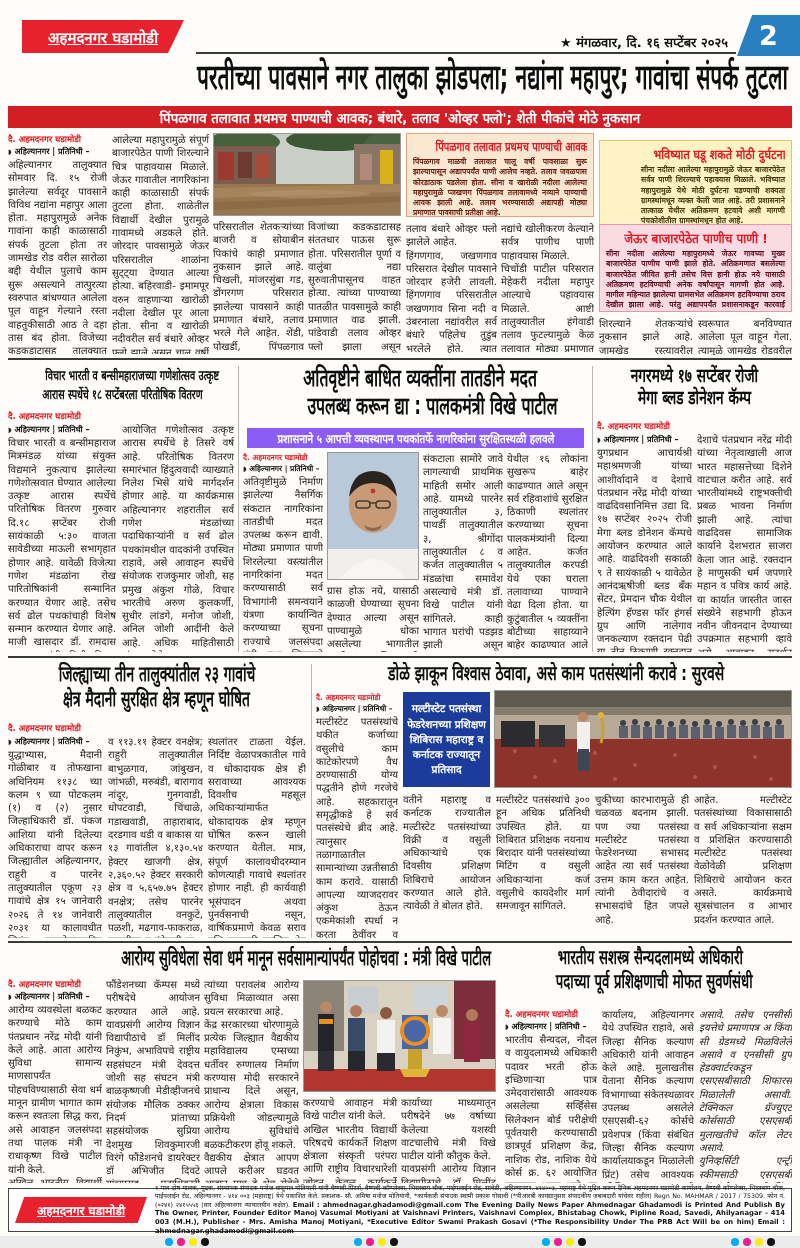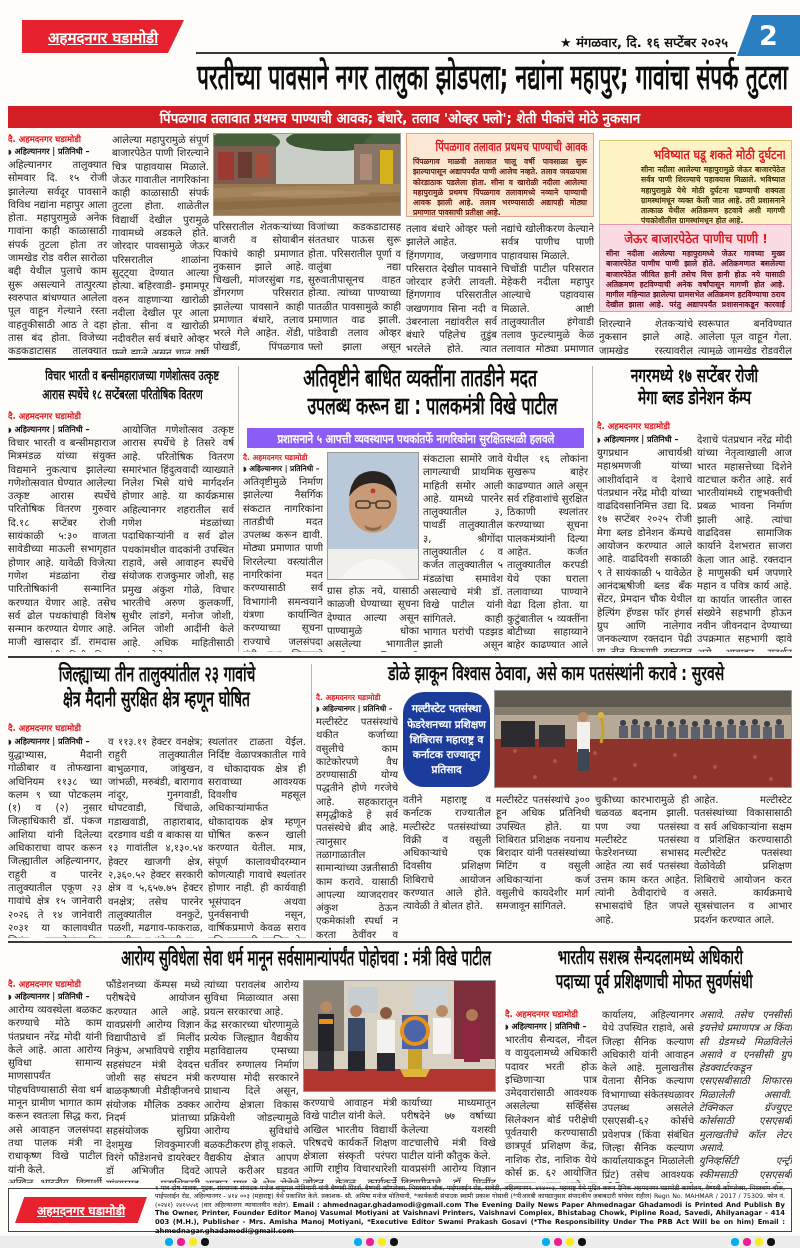--- a/index.html
+++ b/index.html
@@ -86,21 +86,21 @@
       <path d="M0 68 L186 62 L186 68 L0 76 Z" fill="#84663f" opacity=".6"></path>
       <ellipse cx="96" cy="60" rx="60" ry="4" fill="#b59871" opacity=".5"></ellipse>
     </svg>
   </div>
   <div class="abs body-txt" style="left:213px;top:220px;width:91px;height:134px;">परिसरातील शेतकऱ्यांच्या बाजरी व सोयाबीन पिकांचे काही प्रमाणात नुकसान झाले आहे. चिखली, मांजरसुंबा गड, डोंगरगण परिसरात झालेल्या पावसाने काही प्रमाणात बंधारे, तलाव भरले गेले आहेत. शेंडी, पोखर्डी, पिंपळगाव माळवी परिसरात देखील चांगल्या प्रमाणात पावसाने हजेरी लावली.
 सारोळा कासार, अकोळनेर, रुईछत्तीसी, वाळकी, भोरवाडी, चास, अकोळनेर, खडकी परिसरात</div>
   <div class="abs body-txt" style="left:308px;top:220px;width:93px;height:134px;">विजांच्या कडकडाटासह संततधार पाऊस सुरू होता. परिसरातील पूर्णा व वालुंबा नद्या सुरुवातीपासूनच वाहत होत्या. त्यांच्या पाण्याच्या पातळीत पावसामुळे काही प्रमाणात वाढ झाली. पांडेवाडी तलाव ओव्हर फ्लो झाला असून रुईछत्तीसी परिसरातील शुद्धा नदीच्या पाण्याच्या पातळीत देखील वाढ झाली होती. गुणवडी तलाव याआधीच झालेल्या पावसात ओव्हर फ्लो झालेला होता. परिसरातील</div>
 
   <div class="abs box peach" style="left:406px;top:133px;width:188px;height:84px;">
     <div class="bt"><span class="fit" style="transform:scaleX(.78);font-size:12.5px;">पिंपळगाव तलावात प्रथमच पाण्याची आवक !</span></div>
-    <div class="bb">पिंपळगाव माळवी तलावात चालू वर्षी पावसाळा सुरू झाल्यापासून अद्यापपर्यंत पाणी आलेच नव्हते. तलाव जवळपास कोरडाठाक पडलेला होता. सीना व खारोळी नदीला आलेल्या महापुरामुळे प्रथमच पिंपळगाव तलावामध्ये नव्याने पाण्याची आवक झाली आहे. तलाव भरण्यासाठी अद्यापही मोठ्या प्रमाणात पावसाची प्रतीक्षा आहे.</div>
+    <div class="bb">पिंपळगाव माळवी तलावात चालू वर्षी पावसाळा सुरू झाल्यापासून अद्यापपर्यंत पाणी आलेच नव्हते. तलाव जवळपास कोरडाठाक पडलेला होता. सीना व खारोळी नदीला आलेल्या महापुरामुळे प्जखणग पिंपळगाव तलावामध्ये नव्याने पाण्याची आवक झाली आहे. तलाव भरण्यासाठी अद्यापही मोठ्या प्रमाणात पावसाची प्रतीक्षा आहे.</div>
   </div>
   <div class="abs body-txt" style="left:406px;top:222px;width:91px;height:132px;">तलाव बंधारे ओव्हर फ्लो झालेले आहेत.
 हिंगणगाव, जखणगाव परिसरात देखील पावसाने जोरदार हजेरी लावली. हिंगणगाव परिसरातील जखणगाव सिना नदी व उंबरनाला नद्यांवरील सर्व बंधारे पहिलेच तुडुंब भरलेले होते. त्यात आजच्या पावसाने पाणी पातळीत वाढ झाली. हिंगणगाव परिसरात दोन्ही नद्यांवर सुमारे ११ किलोमीटर लांब बंधाऱ्यांची साखळी तयार करण्यात आलेली आहे. मोठ्या प्रमाणात</div>
   <div class="abs body-txt" style="left:501px;top:222px;width:93px;height:132px;">नद्यांचे खोलीकरण केल्याने सर्वत्र पाणीच पाणी पाहावयास मिळाले.
 चिचोंडी पाटील परिसरात मेहेकरी नदीला महापुर आल्याचे पहावयास मिळाले. आष्टी तालुक्यातील हंगेवाडी तलाव फुटल्यामुळे केळ तलावात मोठ्या प्रमाणात पाण्याची आवक झाली. केळ तलाव ओव्हर फ्लो झाला आहे. भातोडी तलाव देखील ओव्हर फ्लो झाला आहे. मेहेकरी नदीला आलेल्या महापुरामुळे नदी परिसरातील शेतामध्ये पाणी</div>
 
   <div class="abs box yellow" style="left:599px;top:140px;width:193px;height:86px;padding-left:41px;">
     <div class="bt"><span class="fit" style="transform:scaleX(.85);font-size:13px;">भविष्यात घडू शकते मोठी दुर्घटना !</span></div>
     <div class="bb">सीना नदीला आलेल्या महापुरामुळे जेऊर बाजारपेठेत सर्वत्र पाणी शिरल्याचे पहावयास मिळाले. भविष्यात महापुरामुळे येथे मोठी दुर्घटना घडण्याची शक्यता ग्रामस्थांमधून व्यक्त केली जात आहे. तरी प्रशासनाने तात्काळ येथील अतिक्रमण हटवावे अशी मागणी पंचक्रोशीतील ग्रामस्थांमधून होत आहे.</div>
   </div>
@@ -194,21 +194,21 @@
 
   <div class="abs ctr" style="left:316px;top:662px;width:476px;height:26px;">
     <span class="fit hl" style="font-size:20px;transform:scaleX(.70);">डोळे झाकून विश्वास ठेवावा, असे काम पतसंस्थांनी करावे : सुरवसे</span>
   </div>
   <div class="abs" style="left:316px;top:692px;width:82px;height:246px;overflow:hidden;">
     <div class="dateline" style="font-size:7.5px;">दै. अहमदनगर घडामोडी</div>
     <div class="byline" style="font-size:7.5px;"><span class="blt">◗</span> <span>अहिल्यानगर | प्रतिनिधी –</span></div>
     <div class="body-txt">मल्टीस्टेट पतसंस्थांचे थकीत कर्जाच्या वसुलीचे काम काटेकोरपणे वैध ठरण्यासाठी योग्य पद्धतीने होणे गरजेचे आहे. सहकारातून समृद्धीकडे हे सर्व पतसंस्थेचे ब्रीद आहे. त्यानुसार तळागाळातील सामान्यांच्या उन्नतीसाठी काम करावे. यासाठी आपल्या व्याजदरावर अंकुश ठेऊन एकमेकांशी स्पर्धा न करता ठेवींवर व कर्जावर योग्य व्याजदर ठेवावेत. चांगले कर्जदारांनाच कर्ज बाटप केल्यास संस्था अडचणीत येणार नाही. लोकांनी डोळे झाकून पतसंस्थेवर विश्वास ठेवावा असे विश्वसनीय काम करावे. मल्टीस्टेट पतसंस्थांच्या उगम कारभारासाठी फेडरेशन चांगले काम करत जागृती करत आहे, असे प्रतिपादन जिल्हा उपनिबंधक मनोज सुरवसे यांनी केले.
 मल्टीस्टेट पतसंस्था फेडरेशनच्या</div>
   </div>
-  <div class="abs bluebox" style="left:403px;top:692px;width:87px;height:95px;border-radius:21px;">
+  <div class="abs bluebox" style="left:403px;top:692px;width:87px;height:95px;">
     <span>मल्टीस्टेट पतसंस्था फेडरेशनच्या प्रशिक्षण शिबिरास महाराष्ट्र व कर्नाटक राज्यातून प्रतिसाद</span>
   </div>
 
   <div class="abs photo" style="left:494px;top:690px;width:298px;height:98px;">
     <svg width="296" height="96" viewBox="0 0 296 96">
       <rect width="296" height="96" fill="#b7a996"></rect>
       <rect width="296" height="16" fill="#5e5a50"></rect>
       <rect y="16" width="296" height="8" fill="#857c6c"></rect>
       <g fill="#3a3f4a">
         <circle cx="128" cy="32" r="3"></circle>

